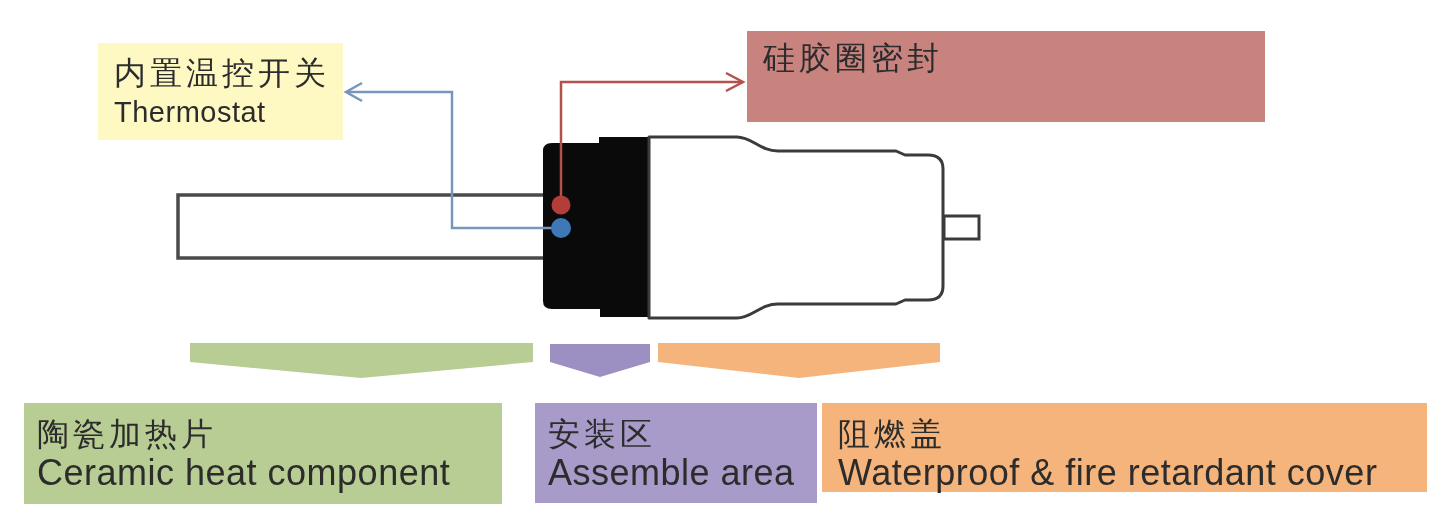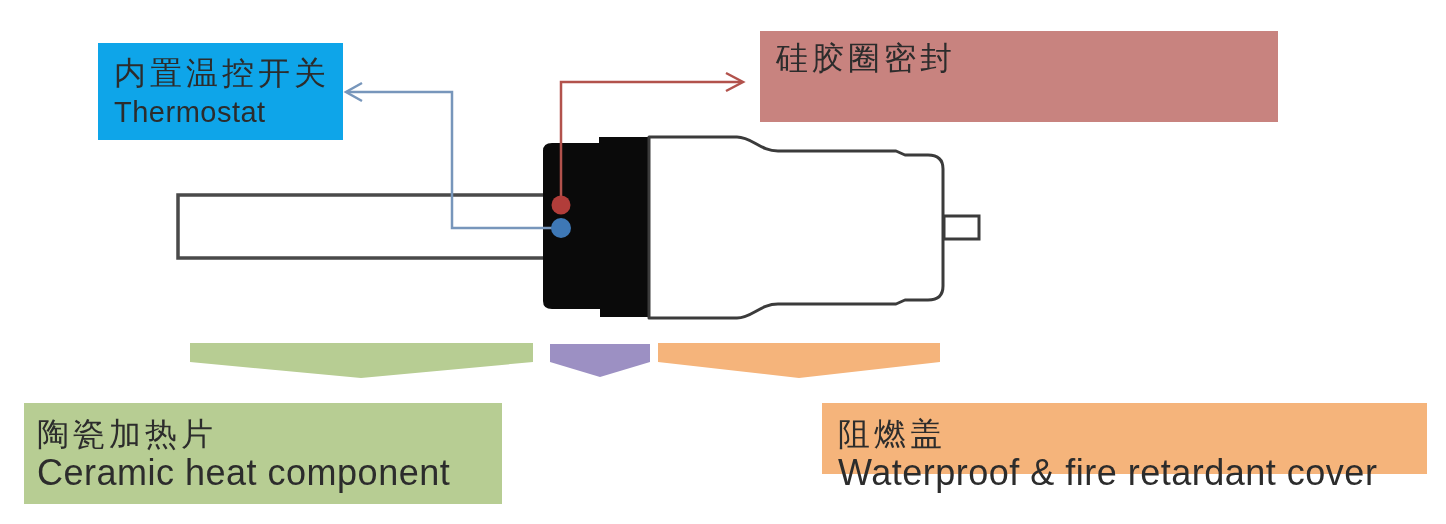--- a/index.html
+++ b/index.html
@@ -7,25 +7,25 @@
     position:relative; width:1446px; height:524px; background:#ffffff;
     font-family:"Liberation Sans", sans-serif; overflow:hidden;
   }
   .stage svg { position:absolute; left:0; top:0; }
   .callout { position:absolute; box-sizing:border-box; color:#2c2c2c; }
   .callout .zh { font-size:32px; line-height:40px; letter-spacing:4px; white-space:nowrap; }
   .callout .en { font-size:36px; line-height:38px; letter-spacing:0.5px; white-space:nowrap; }
 
   .co-thermostat { left:98px;  top:43px;  width:245px; height:97px;  padding:10px 0 0 16px; }
   .co-thermostat .en { font-size:29px; }
-  .co-sealing    { left:747px; top:31px;  width:518px; height:91px;  padding:7px 0 0 16px;margin-left:13px; }
+  .co-sealing    { left:747px; top:31px;  width:518px; height:91px;  padding:7px 0 0 16px; }
   .co-sealing .en { font-size:30px; }
   .co-ceramic    { left:24px;  top:403px; width:478px; height:101px; padding:11px 0 0 13px; }
   .co-assemble   { left:535px; top:403px; width:282px; height:100px; padding:11px 0 0 13px; }
-  .co-cover      { left:822px; top:403px; width:605px; height:71px;  padding:11px 0 0 16px; }
+  .co-cover      { left:822px; top:403px; width:605px; height:89px;  padding:11px 0 0 16px; }
 </style>
 </head>
 <body>
 
 <div class="stage">
 
   <svg width="1446" height="524" viewBox="0 0 1446 524">
 
     <rect x="178" y="195" width="372" height="63" fill="#ffffff" stroke-width="3.5" stroke="#4a4a4a"></rect>
 
@@ -42,33 +42,37 @@
     <polyline points="726,73 743,82 726,91" fill="none" stroke-width="2.5" stroke="#b2524c"></polyline>
 
     <circle cx="561" cy="205" r="9.5" fill="#b23d3a"></circle>
     <circle cx="561" cy="228" r="10" fill="#3e78b6"></circle>
 
     <polygon points="190,343 533,343 533,362 361,378 190,362" fill="#b7cd93"></polygon>
     <polygon points="550,344 650,344 650,362 600,377 550,362" fill="#9c90c3"></polygon>
     <polygon points="658,343 940,343 940,362 799,378 658,362" fill="#f5b47b"></polygon>
   </svg>
 
-  <div class="callout co-thermostat" style="background-color: #0ea5e9;">
+  <div class="callout co-thermostat" style="background-color: #fef9c3;">
     <div class="zh">内置温控开关</div>
     <div class="en">Thermostat</div>
   </div>
 
   <div class="callout co-sealing" style="background-color: rgb(200, 131, 127);">
     <div class="zh">硅胶圈密封</div>
   </div>
 
   <div class="callout co-ceramic" style="background-color: rgb(183, 205, 147);">
     <div class="zh">陶瓷加热片</div>
     <div class="en">Ceramic heat component</div>
   </div>
 
+  <div class="callout co-assemble" style="background-color: rgb(168, 155, 201);">
+    <div class="zh">安装区</div>
+    <div class="en">Assemble area</div>
+  </div>
 
   <div class="callout co-cover" style="background-color: rgb(245, 180, 123);">
     <div class="zh">阻燃盖</div>
     <div class="en">Waterproof &amp; fire retardant cover</div>
   </div>
 
 </div>
 
 </body></html>

